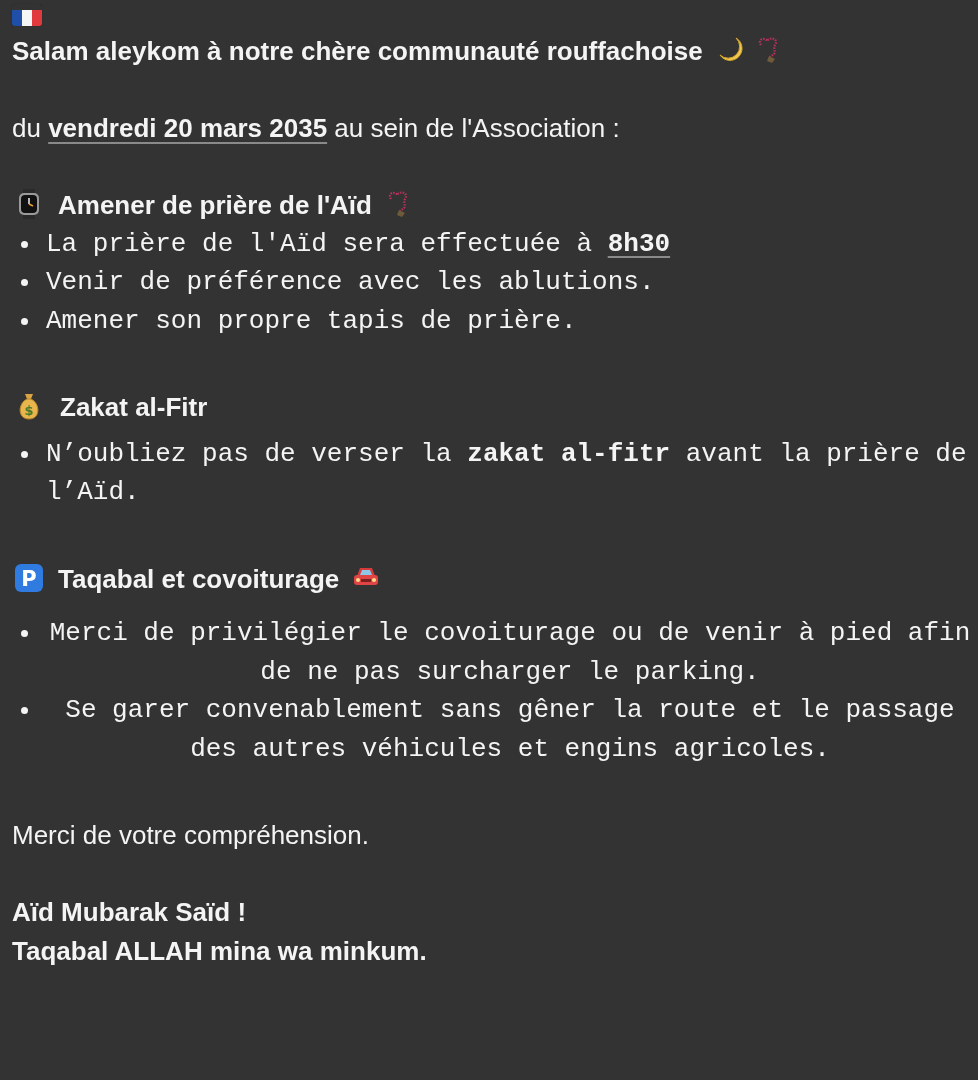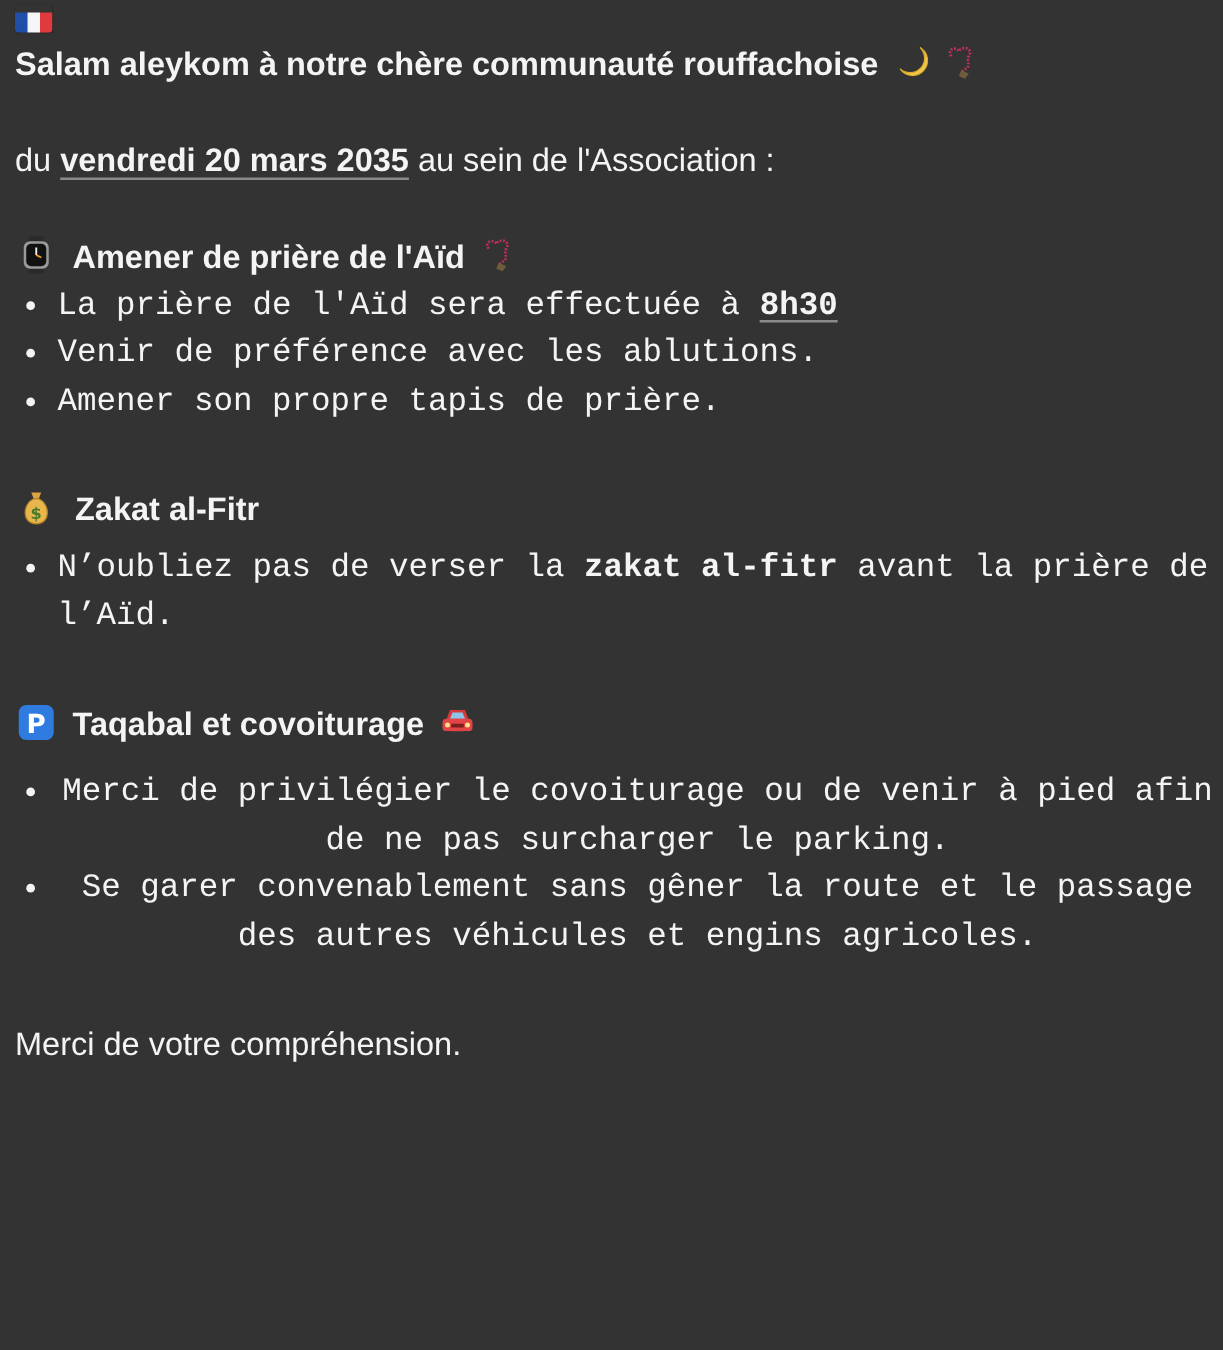--- a/index.html
+++ b/index.html
@@ -170,17 +170,19 @@
     <li>Merci de privilégier le covoiturage ou de venir à pied afin de ne pas surcharger le parking.</li>
     <li>Se garer convenablement sans gêner la route et le passage des autres véhicules et engins agricoles.</li>
   </ul>
 
   <span class="blank" style="height:48px;"></span>
 
   <div class="line">Merci de votre compréhension.</div>
 
   <span class="blank"></span>
 
+  <div class="line b">Aïd Mubarak Saïd !</div>
+  <div class="line b">Taqabal ALLAH mina wa minkum.</div>
 
   <span class="blank"></span>
 
 
 </div>
 
 </body></html>

